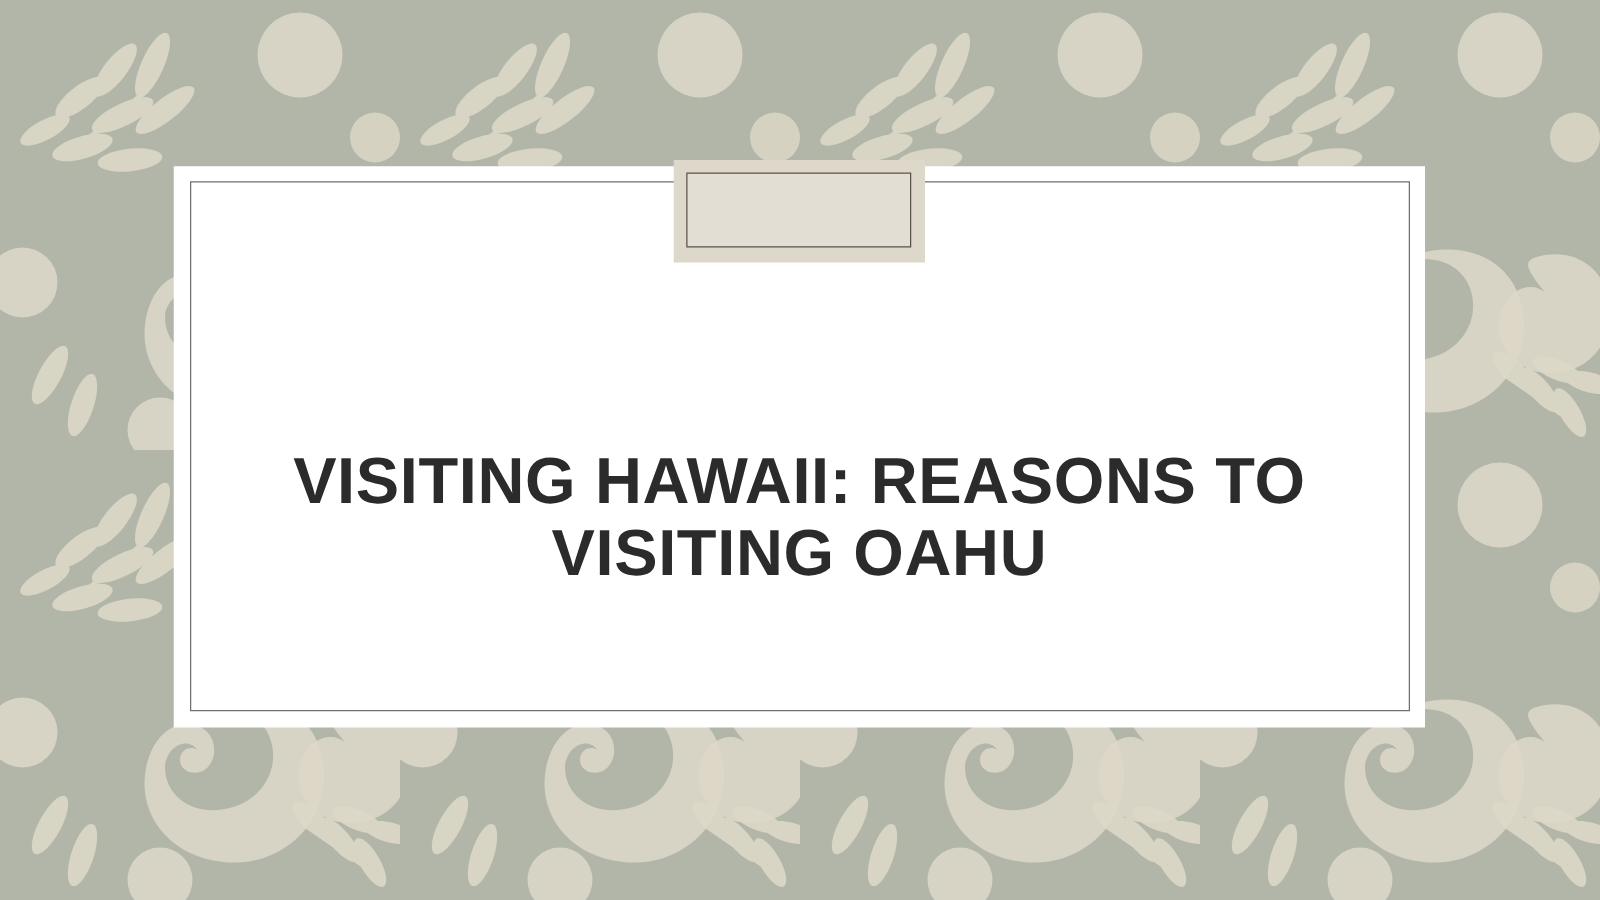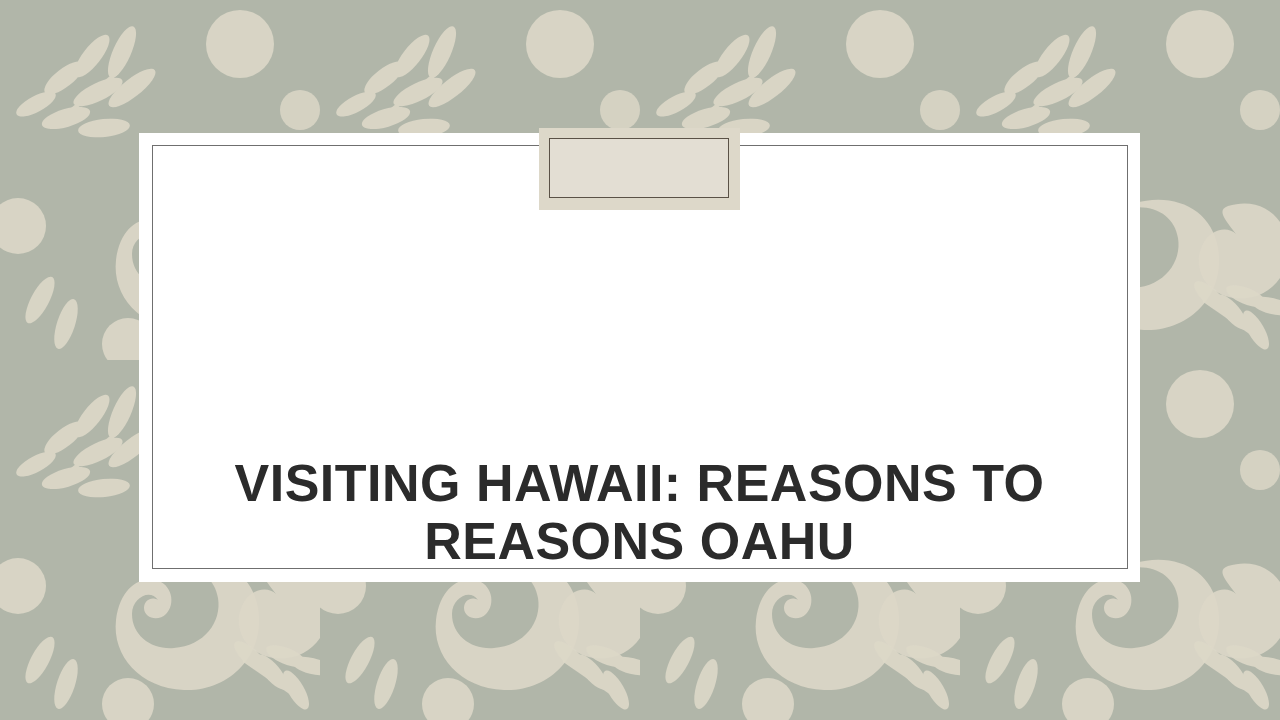--- a/index.html
+++ b/index.html
@@ -75,21 +75,21 @@
 
   
   .title-block {
     position: absolute;
     left: 152px;
     top: 145px;
     width: 975px;
     height: 425px;
     z-index: 4;
     display: flex;
-    align-items: flex-end;
+    align-items: center;
     justify-content: center;
     pointer-events: none;
   }
   .slide-title {
     margin: 0;
     padding: 0 60px;
     width: 100%;
     box-sizing: border-box;
     margin-top: 113px;
     text-align: center;
@@ -172,16 +172,16 @@
 
   <div class="card">
     <div class="card-inner-border"></div>
   </div>
 
   <div class="picture-frame">
     <div class="picture-box"></div>
   </div>
 
   <div class="title-block">
-    <h1 class="slide-title"><span>VISITING HAWAII: REASONS TO</span><br><span>REASONS OAHU</span></h1>
+    <h1 class="slide-title"><span>VISITING HAWAII: REASONS TO</span><br><span>VISITING OAHU</span></h1>
   </div>
 
 </div>
 
 </body></html>

